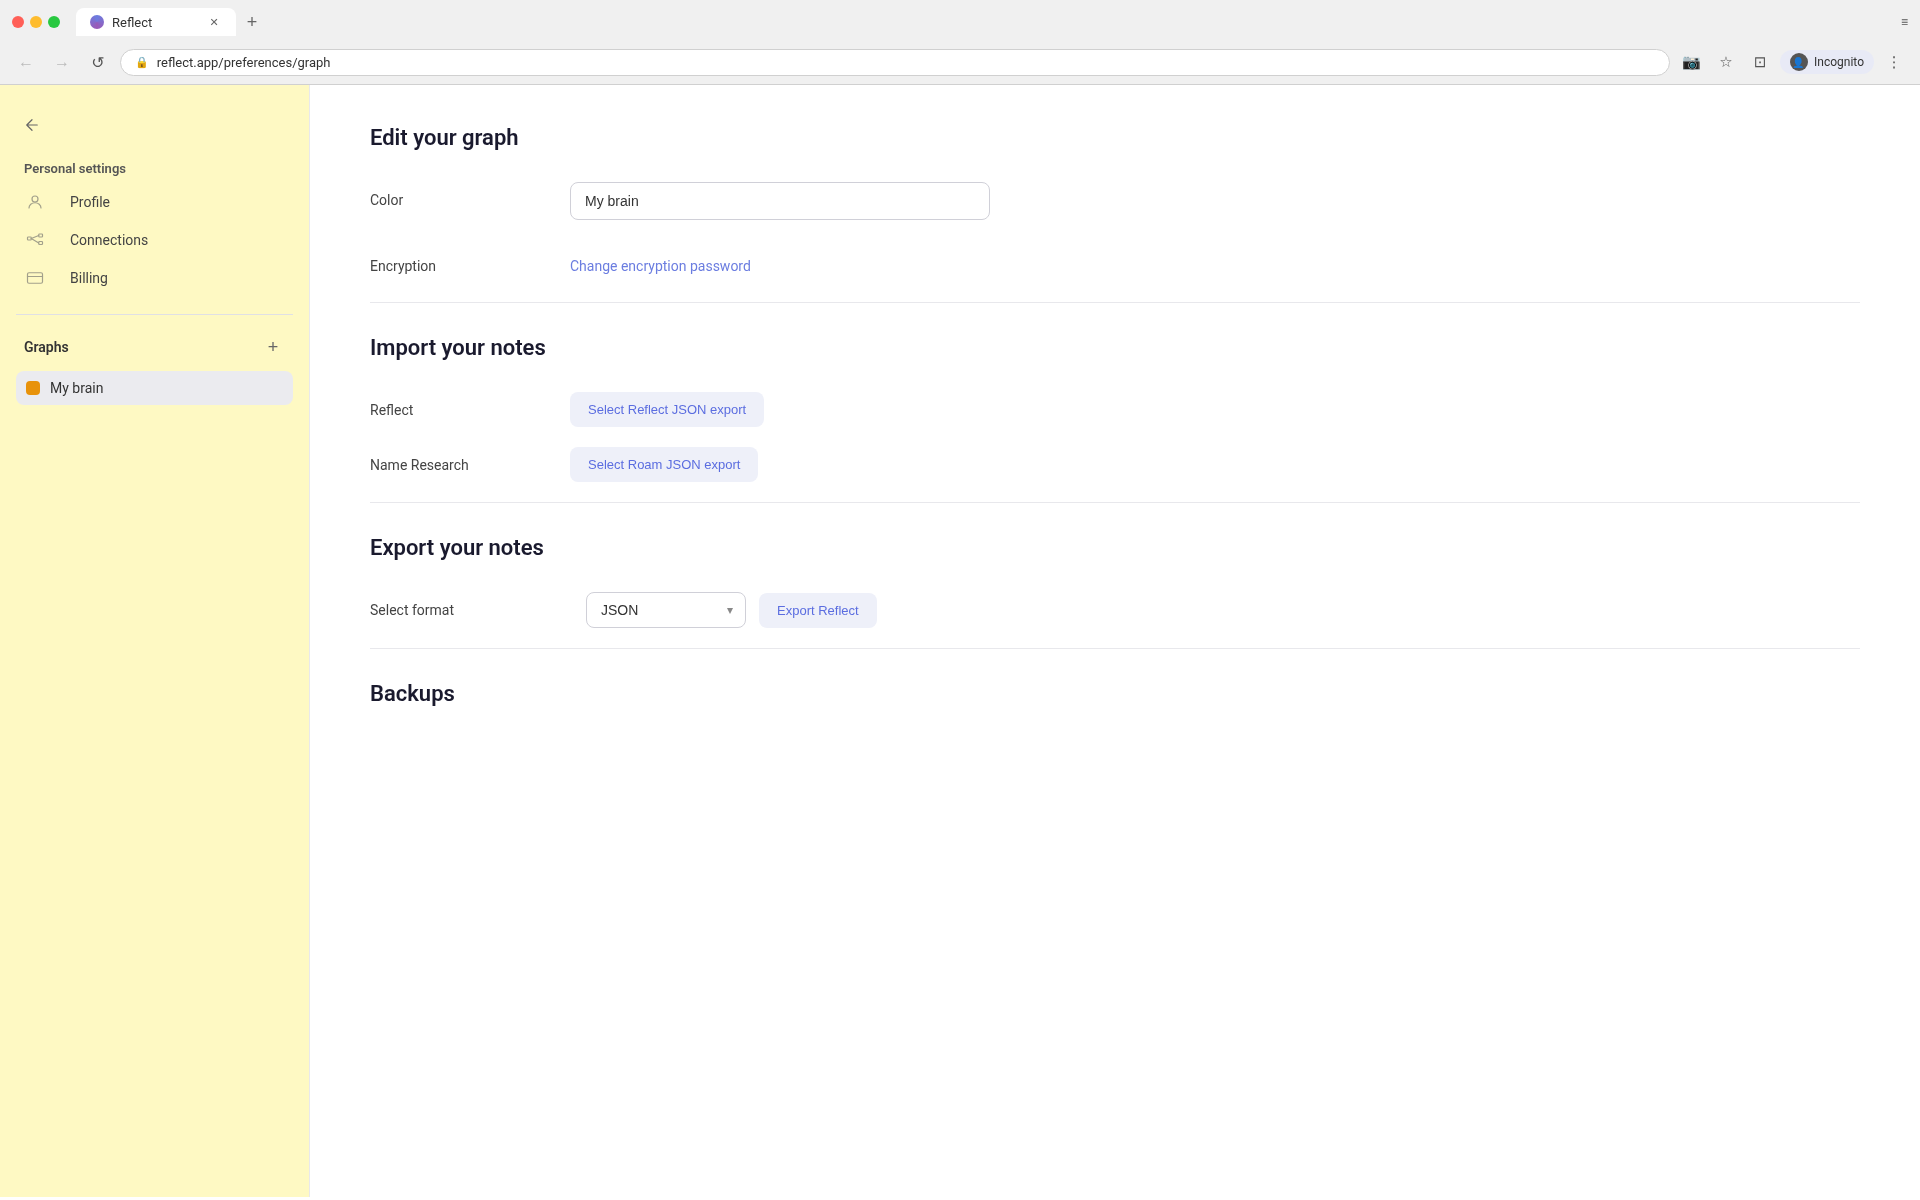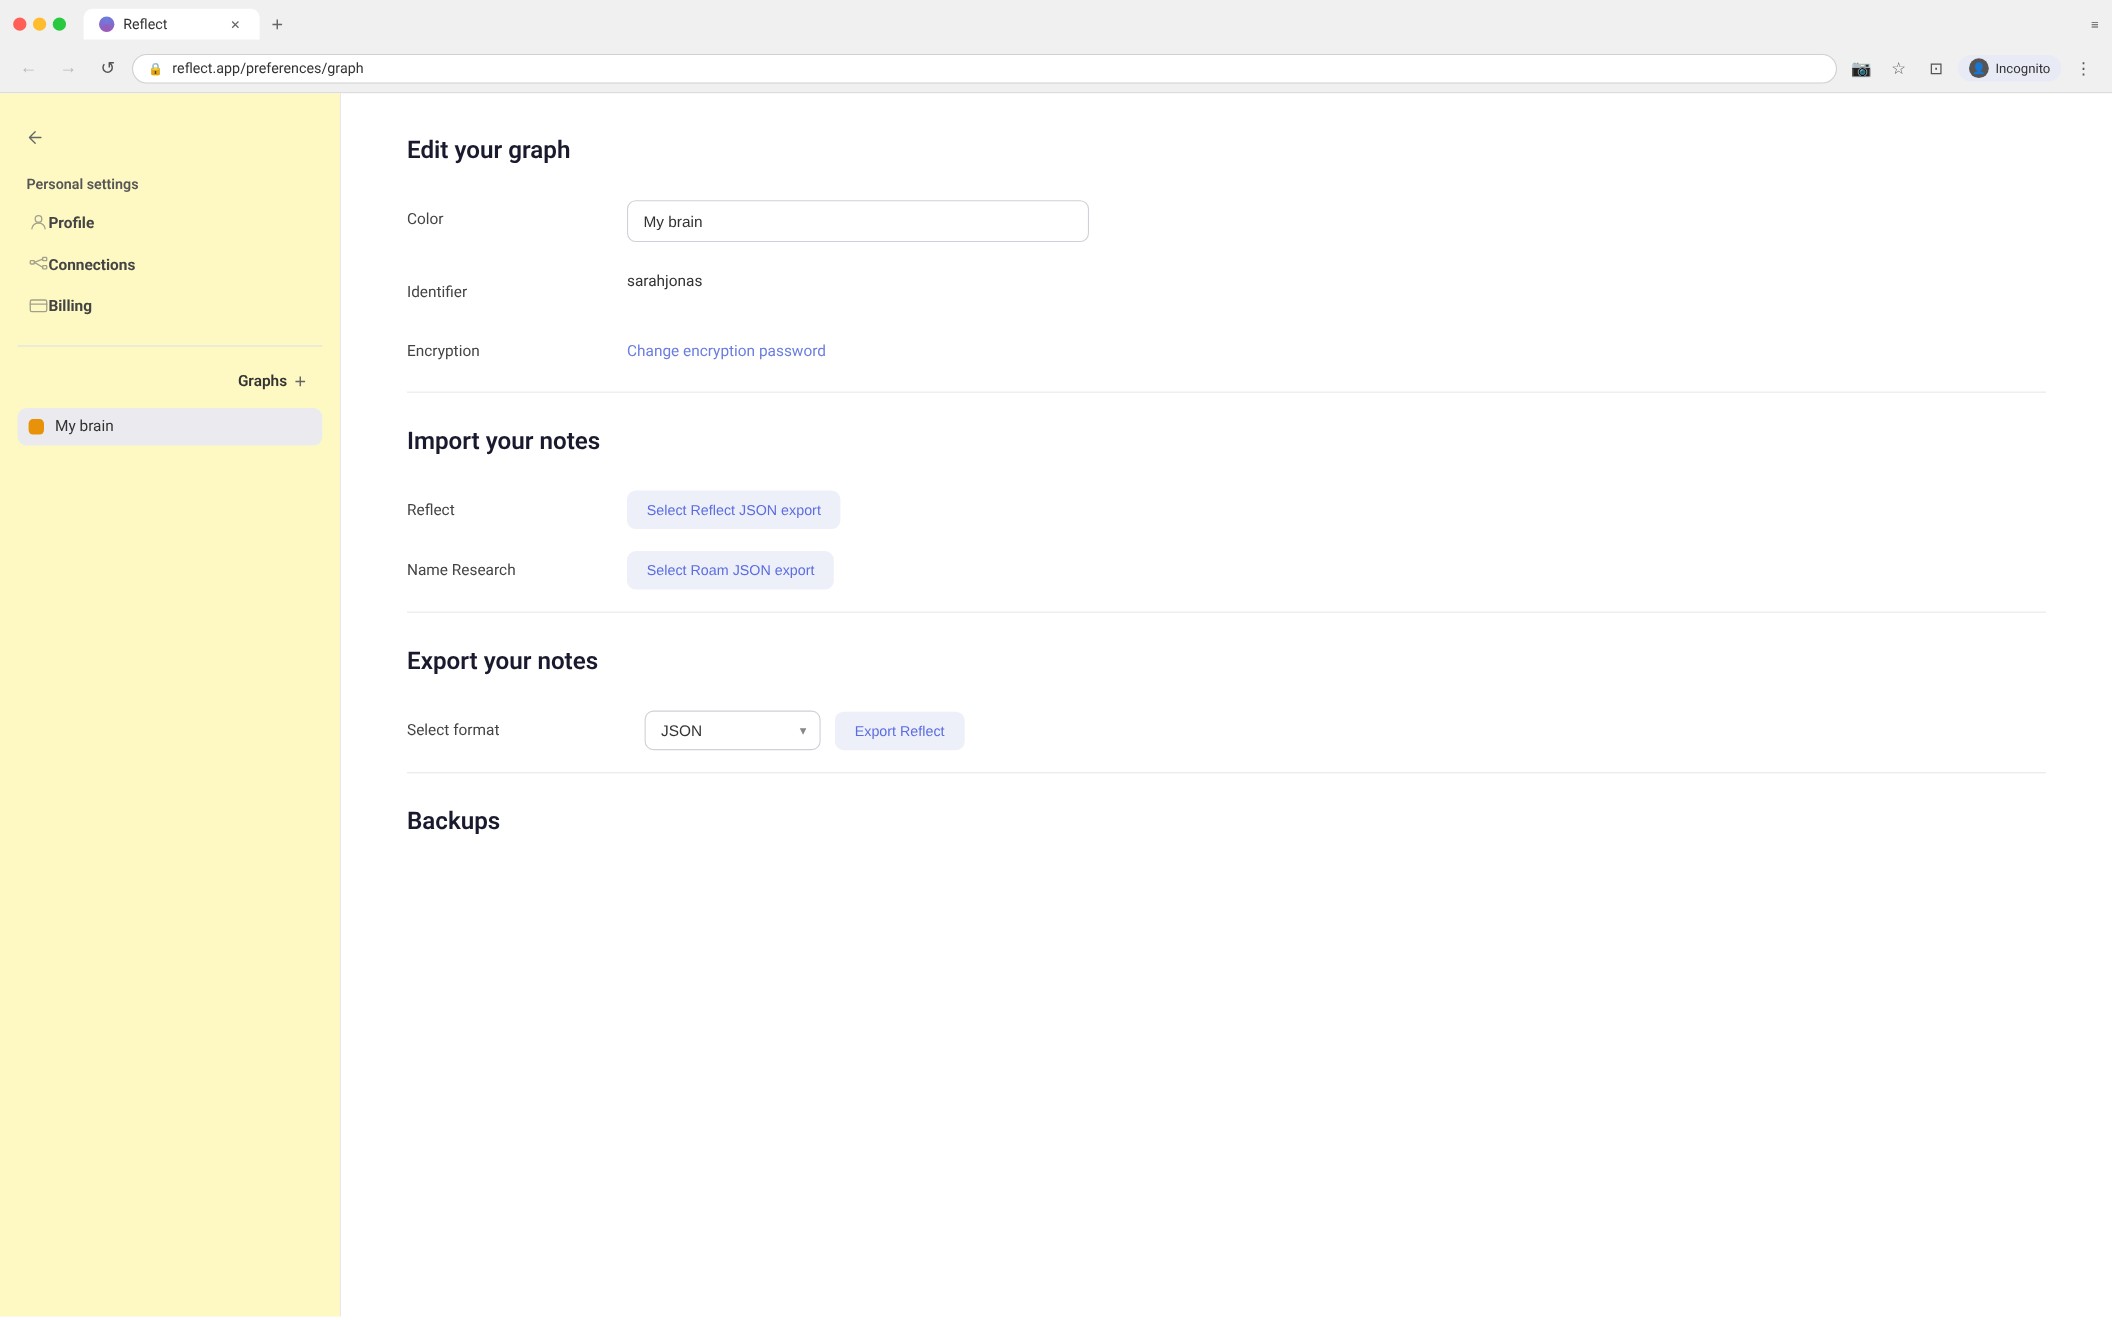--- a/index.html
+++ b/index.html
@@ -198,45 +198,44 @@
       color: #888;
       text-transform: none;
       padding: 0 8px;
       margin-bottom: 8px;
       letter-spacing: 0;
       font-size: 13px;
       color: #555;
     }
     .sidebar-nav-item {
       display: flex;
-      align-items: flex-end;
-      gap: 0;
+      align-items: center;
+      gap: 26px;
       padding: 9px 10px;
       border-radius: 8px;
       cursor: pointer;
       color: #444;
       font-size: 14px;
       margin-bottom: 2px;
       text-decoration: none;
-      font-weight: bold;
     }
     .sidebar-nav-item .nav-icon {
       width: 18px;
       height: 18px;
       opacity: 0.6;
     }
     .sidebar-divider {
       height: 1px;
       background: #e0e0e5;
       margin: 16px 0;
     }
     .sidebar-section-header {
       display: flex;
       align-items: center;
-      justify-content: flex-end;
+      justify-content: space-between;
       padding: 4px 8px;
       margin-bottom: 8px;
     }
     .sidebar-section-label {
       font-size: 14px;
       font-weight: 600;
       color: #333;
     }
     .sidebar-add-btn {
       width: 24px;
@@ -518,26 +517,20 @@
     <h1 class="section-heading">Edit your graph</h1>
 
     <div class="form-row">
       <div class="form-label">Color</div>
       <div class="form-control">
         <input class="text-input" type="text" value="My brain" style="">
       </div>
     </div>
 
 
-    <div class="form-row">
-      <div class="form-label">Identifier</div>
-      <div class="form-control">
-        <span class="identifier-text">sarahjonas</span>
-      </div>
-    </div>
 
     <div class="form-row">
       <div class="form-label">Encryption</div>
       <div class="form-control">
         <a href="#" class="link-text">Change encryption password</a>
       </div>
     </div>
 
     <div class="section-divider"></div>
 

